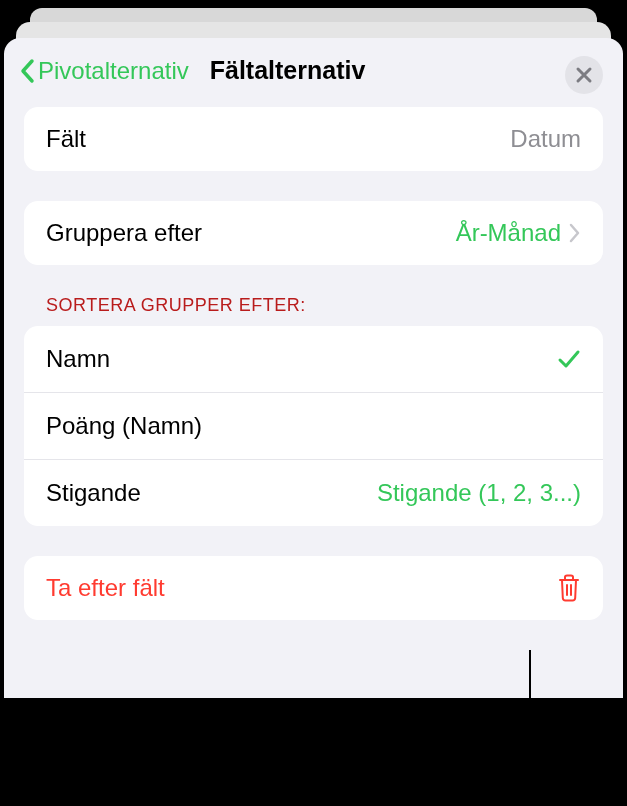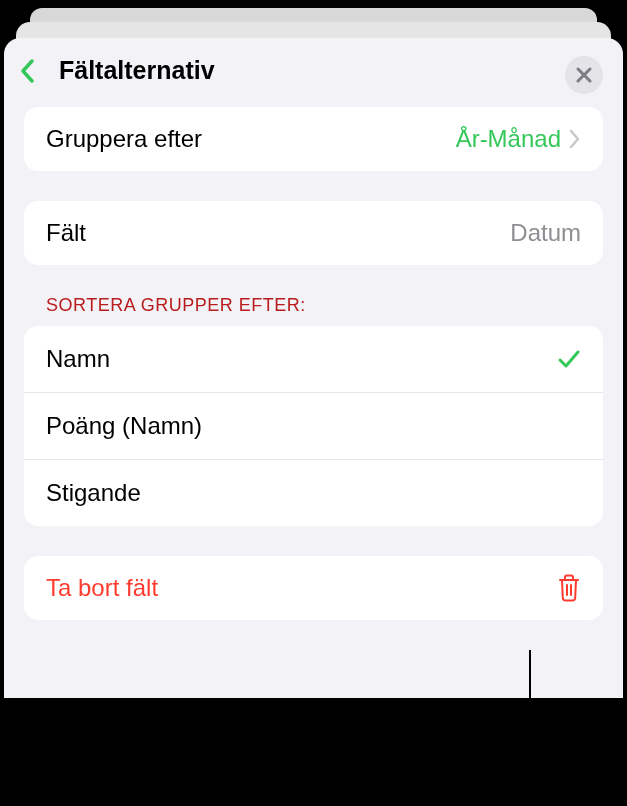--- a/index.html
+++ b/index.html
@@ -177,69 +177,71 @@
   <div class="card-back"></div>
   <div class="card-mid"></div>
 </div>
 
 <div class="sheet">
   <div class="header">
     <div class="back-button">
       <svg width="18" height="28" viewBox="0 0 18 28" fill="none">
         <path d="M14 4 L5 14 L14 24" stroke="#34c759" stroke-width="3.5" stroke-linecap="round" stroke-linejoin="round"></path>
       </svg>
+      <span>Pivotalternativ</span>
     </div>
     <div class="title">Fältalternativ</div>
     <div class="close-button">
       <svg width="18" height="18" viewBox="0 0 18 18">
         <path d="M3 3 L15 15 M15 3 L3 15" stroke="#7c7c82" stroke-width="3" stroke-linecap="round"></path>
       </svg>
     </div>
   </div>
 
   <div class="content">
+    <div class="card">
+      <div class="row">
+        <span class="row-label">Fält</span>
+        <span class="row-value-gray">Datum</span>
+      </div>
+    </div>
+
     <div class="card">
       <div class="row">
         <span class="row-label">Gruppera efter</span>
         <div class="row-right">
           <span class="row-value-green">År-Månad</span>
           <svg class="chevron" width="12" height="20" viewBox="0 0 12 20">
             <path d="M2 2 L9 10 L2 18" stroke="#c7c7cc" stroke-width="2.5" stroke-linecap="round" stroke-linejoin="round" fill="none"></path>
           </svg>
         </div>
       </div>
     </div>
 
-    <div class="card">
-      <div class="row">
-        <span class="row-label">Fält</span>
-        <span class="row-value-gray">Datum</span>
-      </div>
-    </div>
-
     <div class="section-header">SORTERA GRUPPER EFTER:</div>
 
     <div class="card sort-card">
       <div class="row">
         <span class="row-label">Namn</span>
         <svg class="check" width="24" height="22" viewBox="0 0 24 22">
           <path d="M3 12 L9 18 L21 4" stroke="#34c759" stroke-width="3" stroke-linecap="round" stroke-linejoin="round" fill="none"></path>
         </svg>
       </div>
       <div class="row">
         <span class="row-label">Poäng  (Namn)</span>
       </div>
       <div class="row">
         <span class="row-label">Stigande</span>
+        <span class="row-value-green">Stigande (1, 2, 3...)</span>
       </div>
     </div>
 
     <div class="card">
       <div class="row delete-row">
-        <span class="row-label">Ta bort fält</span>
+        <span class="row-label">Ta efter fält</span>
         <svg class="trash" width="24" height="28" viewBox="0 0 24 28">
           <path d="M3 6 L21 6" stroke="#ff3b30" stroke-width="2" stroke-linecap="round"></path>
           <path d="M8 6 L8 3 C8 2 9 1.5 10 1.5 L14 1.5 C15 1.5 16 2 16 3 L16 6" stroke="#ff3b30" stroke-width="2" stroke-linecap="round" fill="none"></path>
           <path d="M5 6 L5.8 24 C5.9 25.5 7 26.5 8.5 26.5 L15.5 26.5 C17 26.5 18.1 25.5 18.2 24 L19 6" stroke="#ff3b30" stroke-width="2" stroke-linecap="round" fill="none"></path>
           <path d="M10 11 L10 21" stroke="#ff3b30" stroke-width="2" stroke-linecap="round"></path>
           <path d="M14 11 L14 21" stroke="#ff3b30" stroke-width="2" stroke-linecap="round"></path>
         </svg>
       </div>
     </div>
   </div>

